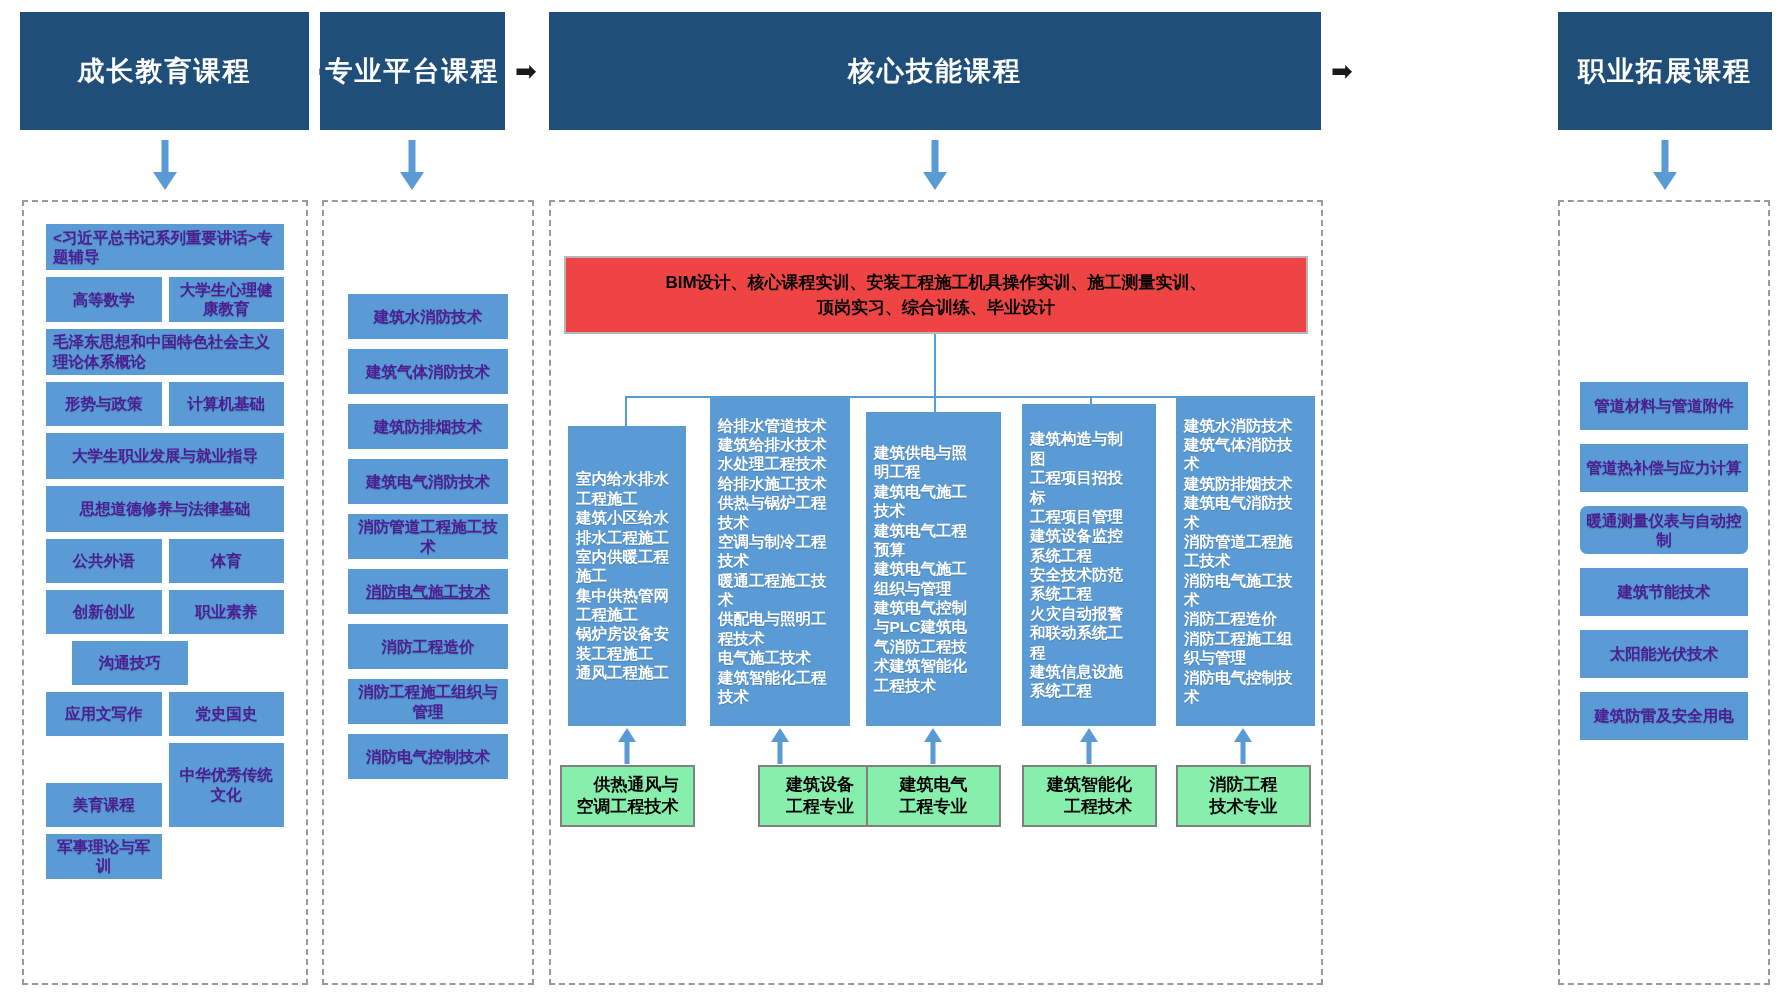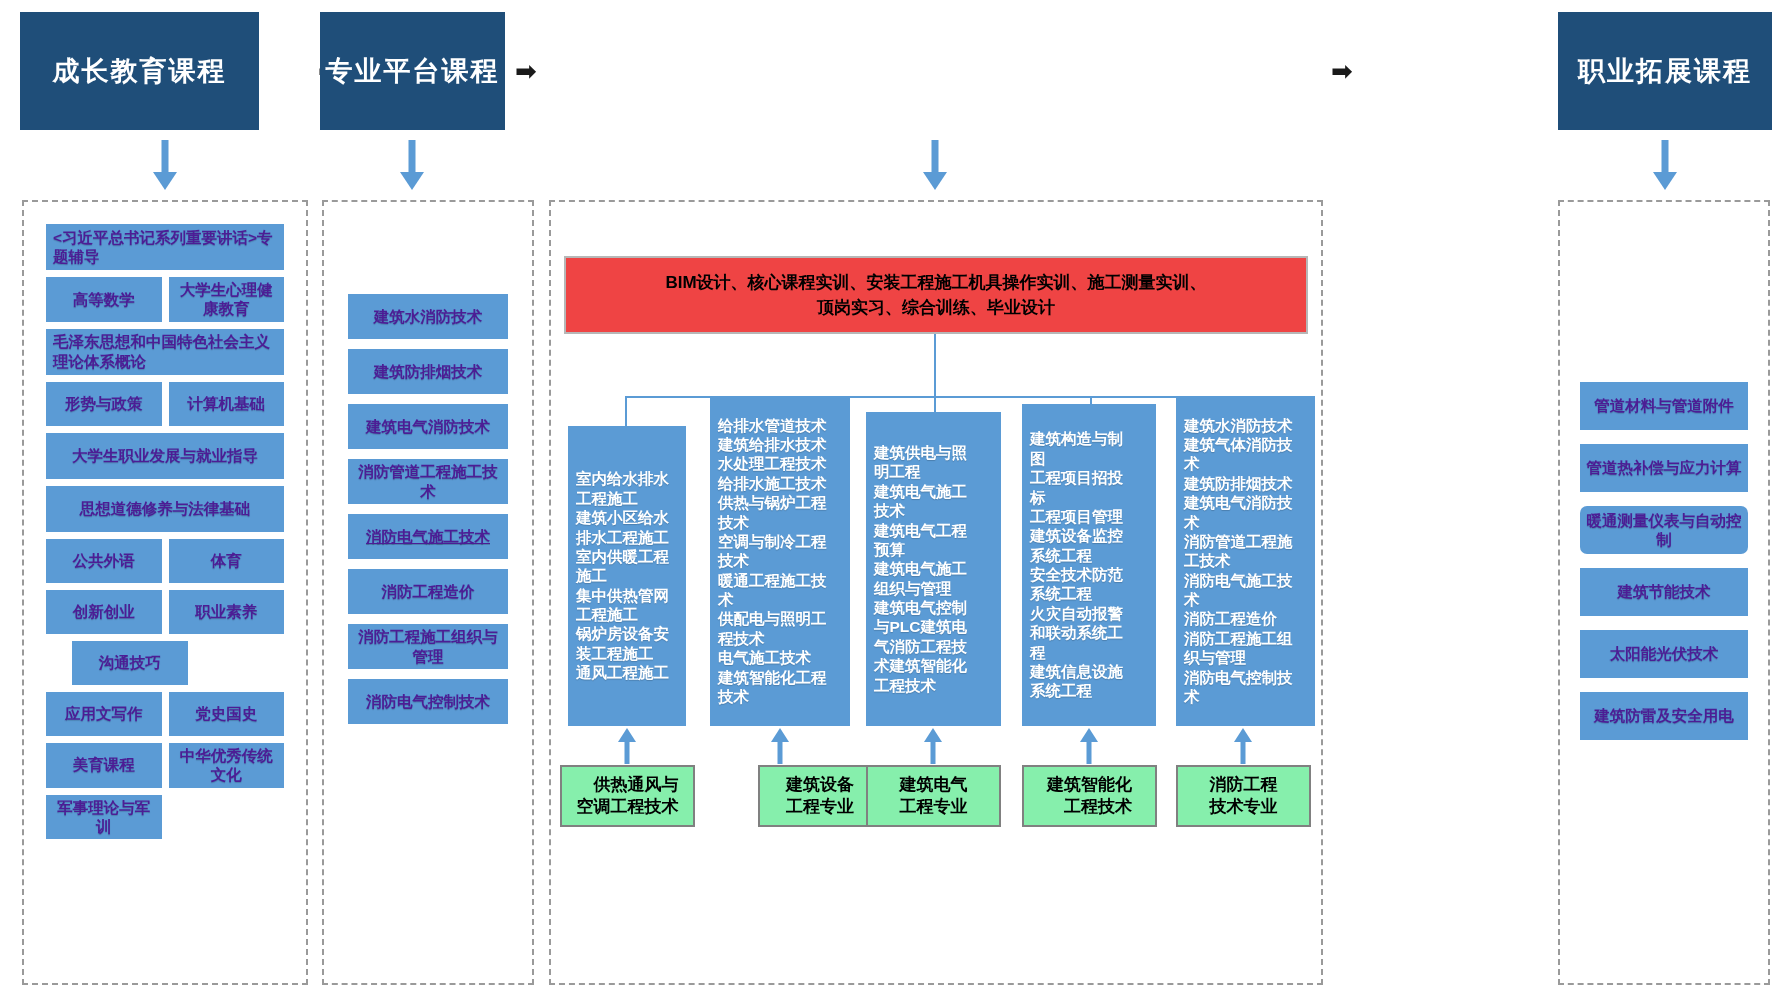--- a/index.html
+++ b/index.html
@@ -141,36 +141,39 @@
     align-items: center;
     white-space: pre-line;
     text-shadow: 0 1px 1px rgba(0,0,0,0.18);
   }
 </style>
 </head>
 <body>
 
 <div class="canvas">
 
-  <div class="hdr" style="left:20px; top:12px; width:239px; height:118px;">
+  <div class="hdr" style="left:20px; top:12px; width:289px; height:118px;">
     <span>成长教育课程</span>
   </div>
 
   <div class="hdr-arrow" style="left:309px; top:12px; width:40px; height:118px;">
     <span>➡</span>
   </div>
 
   <div class="hdr" style="left:320px; top:12px; width:185px; height:118px;">
     <span>专业平台课程</span>
   </div>
 
   <div class="hdr-arrow" style="left:506px; top:12px; width:40px; height:118px;">
     <span>➡</span>
   </div>
 
+  <div class="hdr" style="left:549px; top:12px; width:772px; height:118px;">
+    <span>核心技能课程</span>
+  </div>
 
   <div class="hdr-arrow" style="left:1322px; top:12px; width:40px; height:118px;">
     <span>➡</span>
   </div>
 
   <div class="hdr" style="left:1558px; top:12px; width:214px; height:118px;">
     <span>职业拓展课程</span>
   </div>
 
   <div class="down-arrow" style="left:120px; top:140px; width:90px; height:55px;">
@@ -200,29 +203,30 @@
         <div class="chip c1-half" style="min-height: 44px;">计算机基础</div>
         <div class="chip c1-wide" style="min-height: 46px;">大学生职业发展与就业指导</div>
         <div class="chip c1-wide" style="min-height: 46px;">思想道德修养与法律基础</div>
         <div class="chip c1-half" style="min-height: 44px;">公共外语</div>
         <div class="chip c1-half" style="min-height: 44px;">体育</div>
         <div class="chip c1-half" style="min-height: 44px;">创新创业</div>
         <div class="chip c1-half" style="min-height: 44px;">职业素养</div>
         <div class="chip c1-half" style="min-height: 44px; margin-left: 26px;">沟通技巧</div>
         <div class="chip c1-half" style="min-height: 44px;">应用文写作</div>
         <div class="chip c1-half" style="min-height: 44px;">党史国史</div>
-        <div class="chip c1-half" style="min-height: 44px;">美育课程</div>
+        <div class="chip c1-half" style="min-height: 44px; margin-top: 40px;">美育课程</div>
         <div class="chip c1-half" style="min-height: 44px;">中华优秀传统文化</div>
         <div class="chip c1-half" style="min-height: 44px;">军事理论与军训</div>
       </div>
   </div>
 
   <div class="panel" style="left:322px; top:200px; width:212px; height:785px;">
     <div id="platform-list" style="padding:92px 24px 10px 24px; display:flex; flex-direction:column; gap:10px;">
         <div class="chip" style="height: 45px;">建筑水消防技术</div>
+        <div class="chip" style="height: 45px;">建筑气体消防技术</div>
         <div class="chip" style="height: 45px;">建筑防排烟技术</div>
         <div class="chip" style="height: 45px;">建筑电气消防技术</div>
         <div class="chip" style="height: 45px;">消防管道工程施工技术</div>
         <div class="chip" style="height: 45px; text-decoration: underline;">消防电气施工技术</div>
         <div class="chip" style="height: 45px;">消防工程造价</div>
         <div class="chip" style="height: 45px;">消防工程施工组织与管理</div>
         <div class="chip" style="height: 45px;">消防电气控制技术</div>
       </div>
   </div>
 

